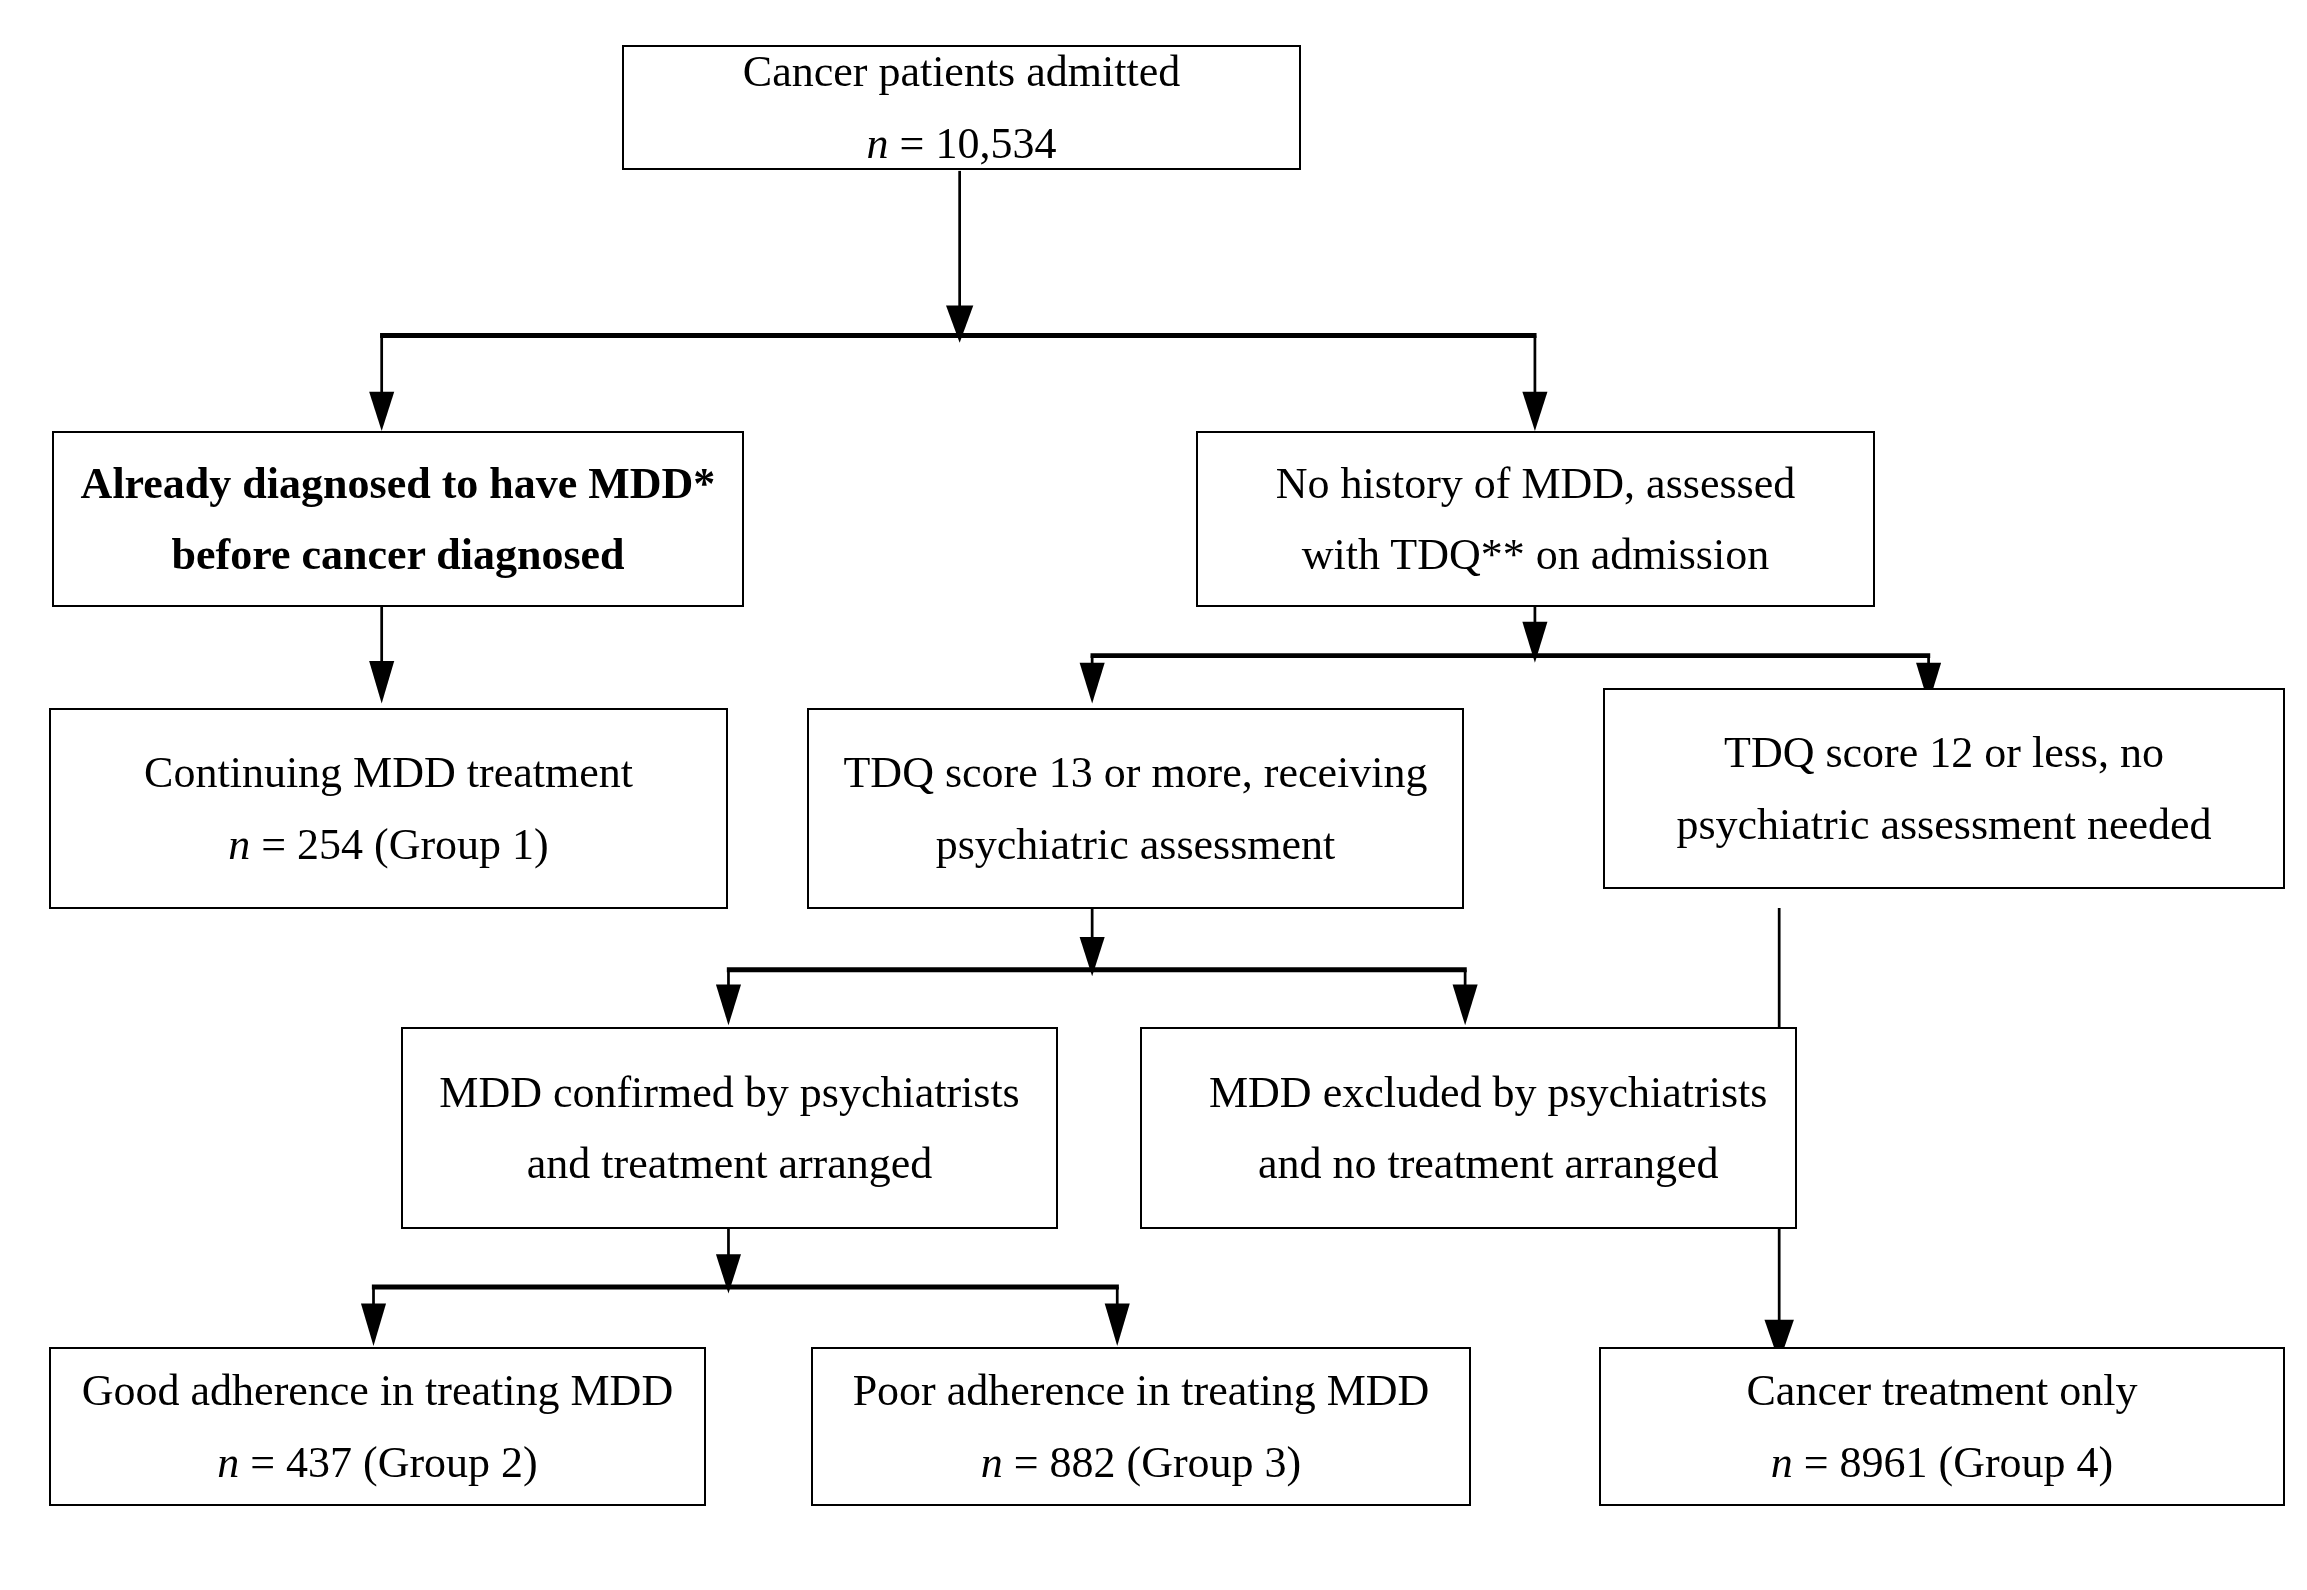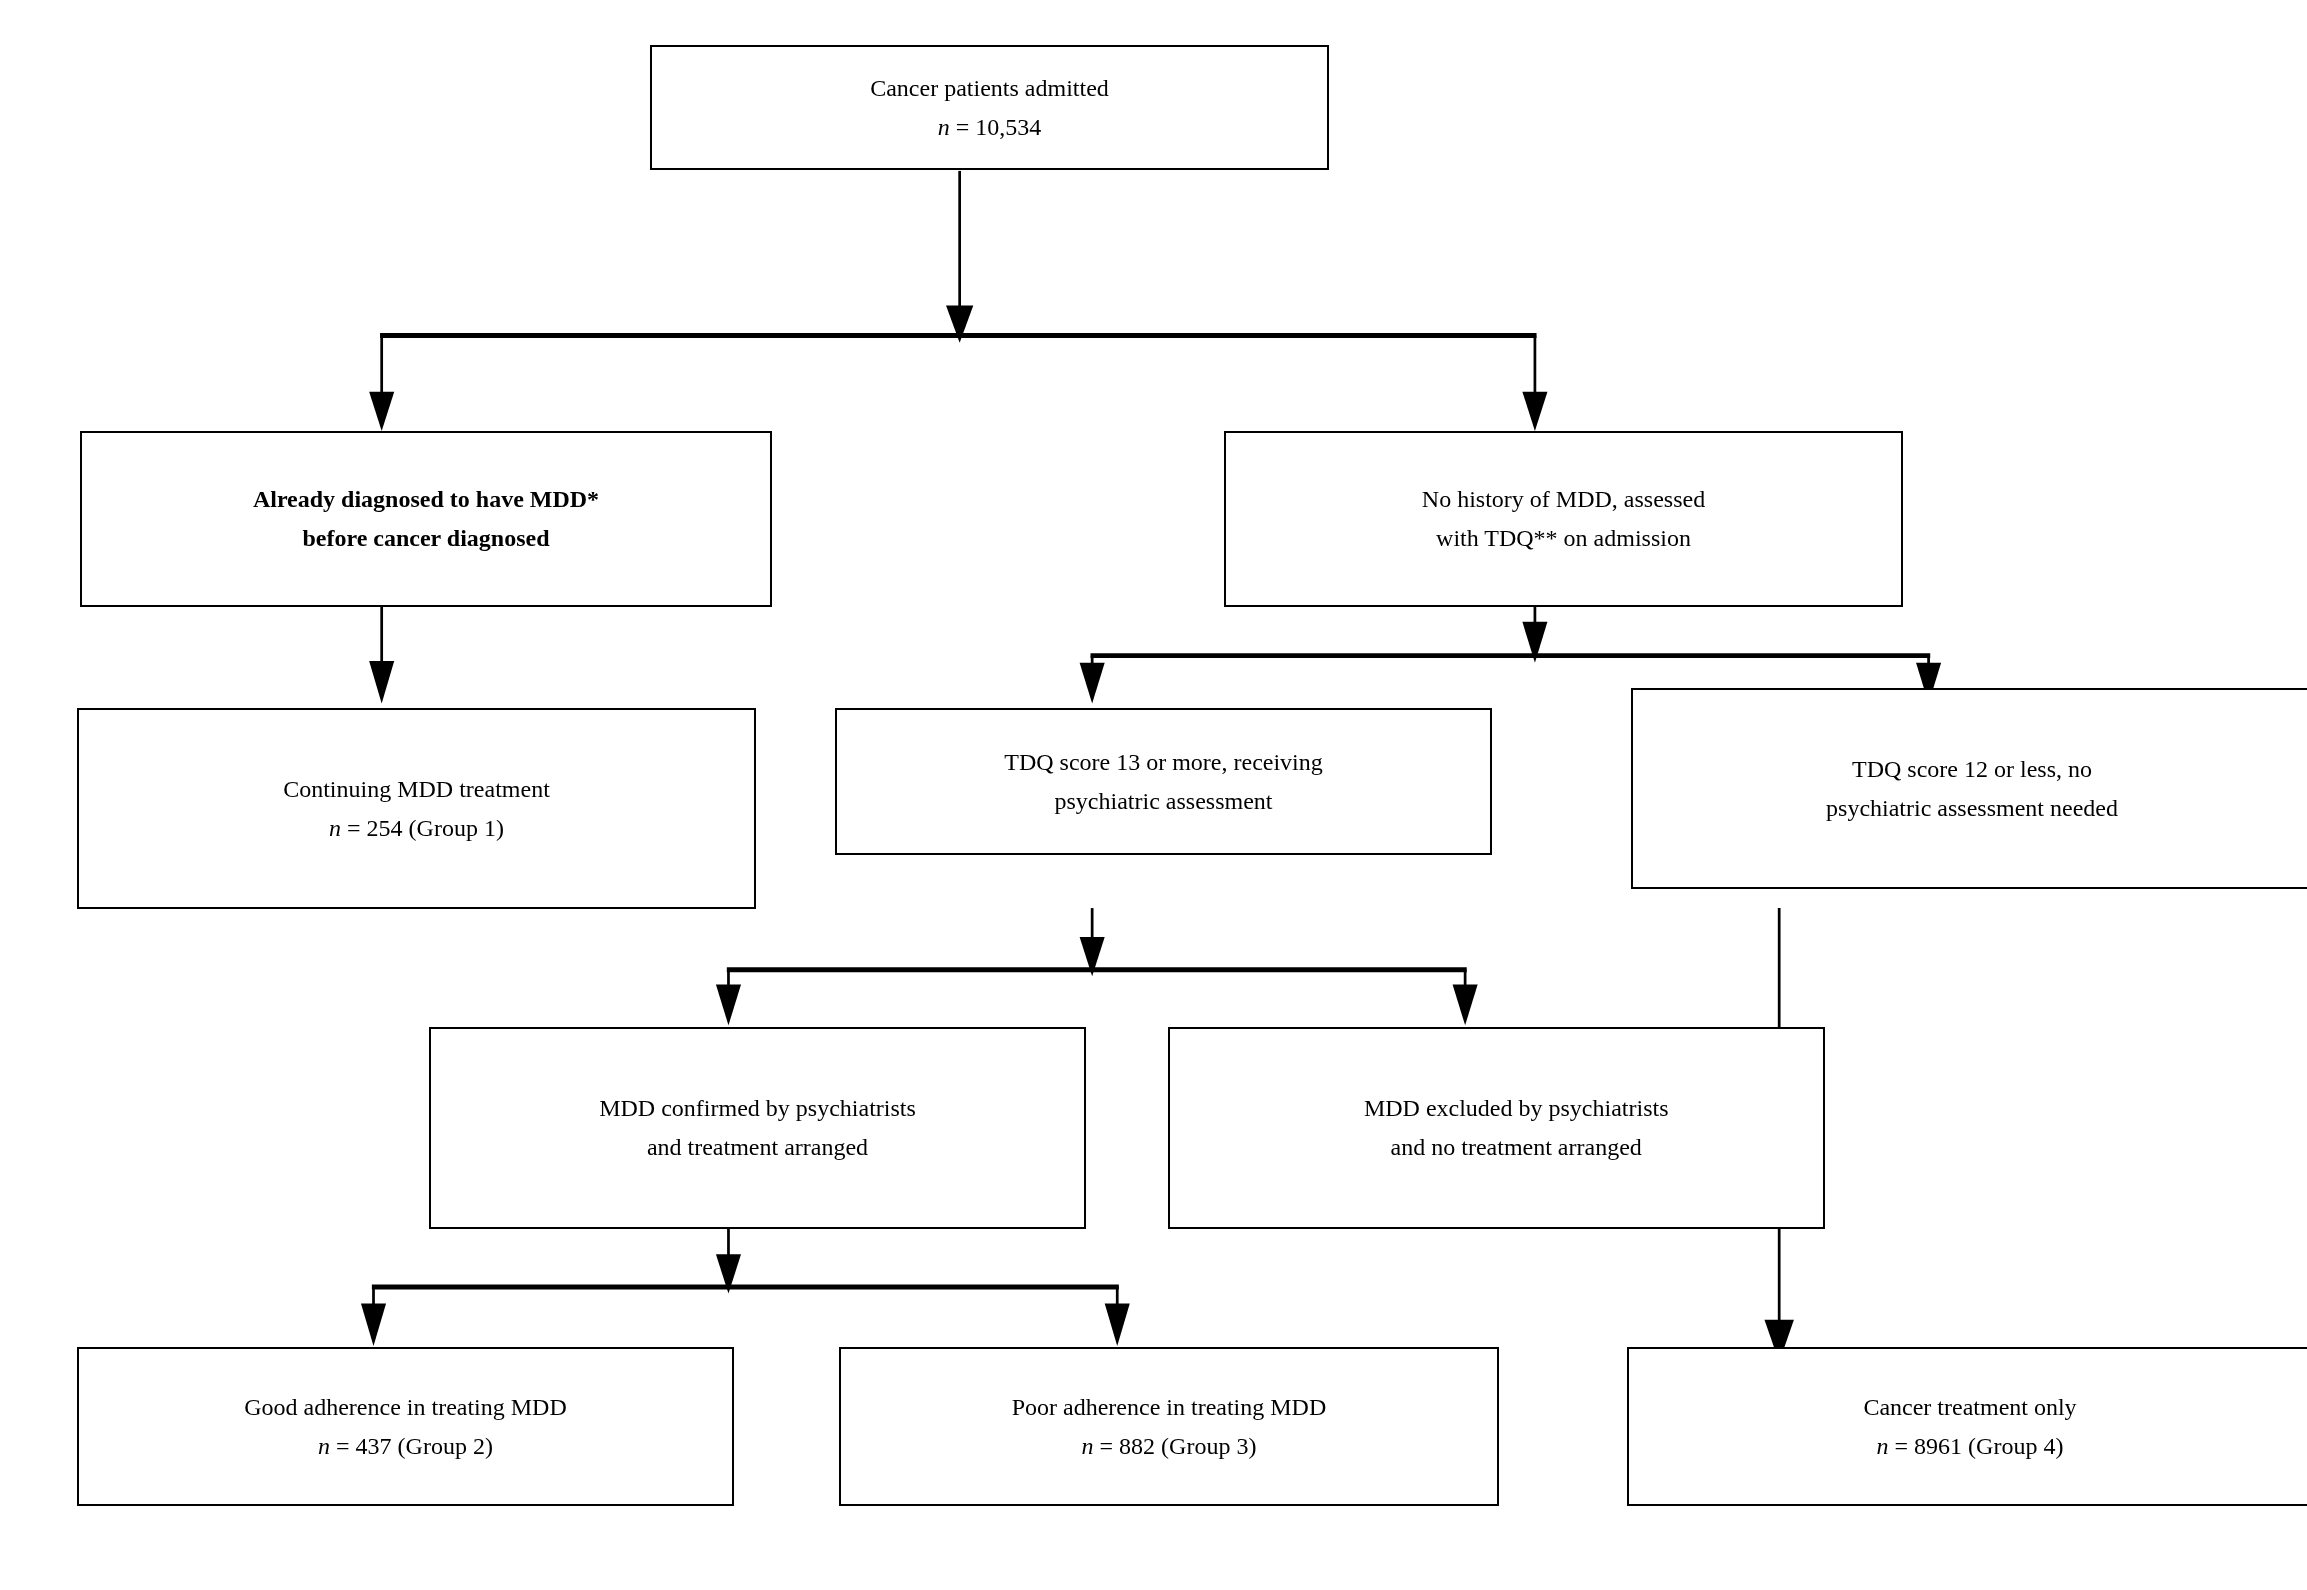--- a/index.html
+++ b/index.html
@@ -30,24 +30,23 @@
     position: absolute;
     box-sizing: border-box;
     border: 2.2px solid #000000;
     background: #ffffff;
     display: flex;
     flex-direction: column;
     align-items: center;
     justify-content: center;
     text-align: center;
     color: #000000;
-    font-size: 24px;
+    font-size: 44px;
     line-height: 1.62;
     padding: 3.3px 7.6px;
-    margin-left: 28px;
   }
   .node-line {
     display: block;
     white-space: nowrap;
   }
   .node-line em {
     font-style: italic;
   }
   .conn-line {
     stroke: #000000;
@@ -123,21 +122,21 @@
   <div class="node-box" style="left:1196px; top:431px; width:679px; height:176px;">
     <span class="node-line">No history of MDD, assessed</span>
     <span class="node-line">with TDQ** on admission</span>
   </div>
 
   <div class="node-box" style="left:49px; top:708px; width:679px; height:201px;">
     <span class="node-line">Continuing MDD treatment</span>
     <span class="node-line"><em>n</em><span> = 254 (Group 1)</span></span>
   </div>
 
-  <div class="node-box" style="left:807px; top:708px; width:657px; height:147px;">
+  <div class="node-box" style="left:807px; top:708px; width:657px; height:201px;">
     <span class="node-line">TDQ score 13 or more, receiving</span>
     <span class="node-line">psychiatric assessment</span>
   </div>
 
   <div class="node-box" style="left:1603px; top:688px; width:682px; height:201px;">
     <span class="node-line">TDQ score 12 or less, no</span>
     <span class="node-line">psychiatric assessment needed</span>
   </div>
 
   <div class="node-box" style="left:401px; top:1027px; width:657px; height:202px;">

